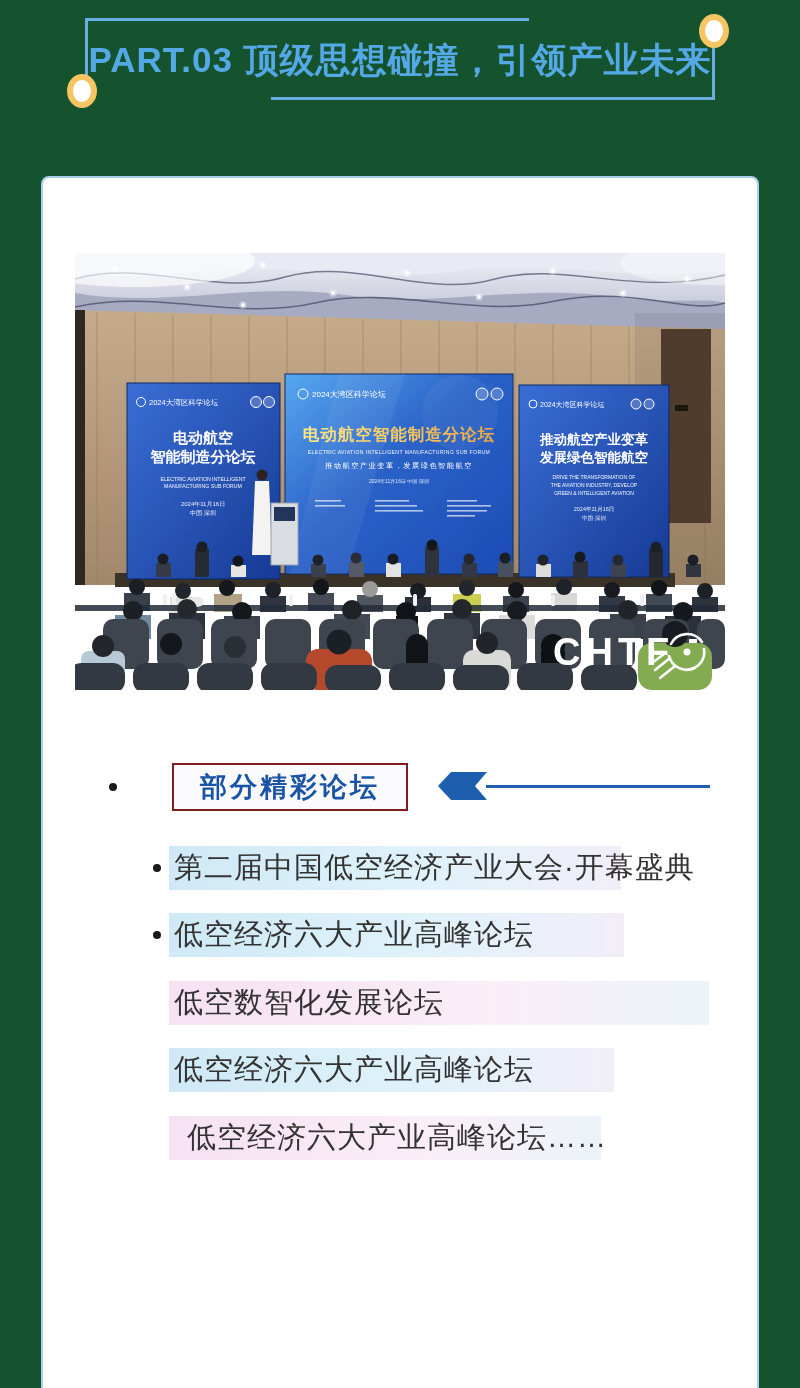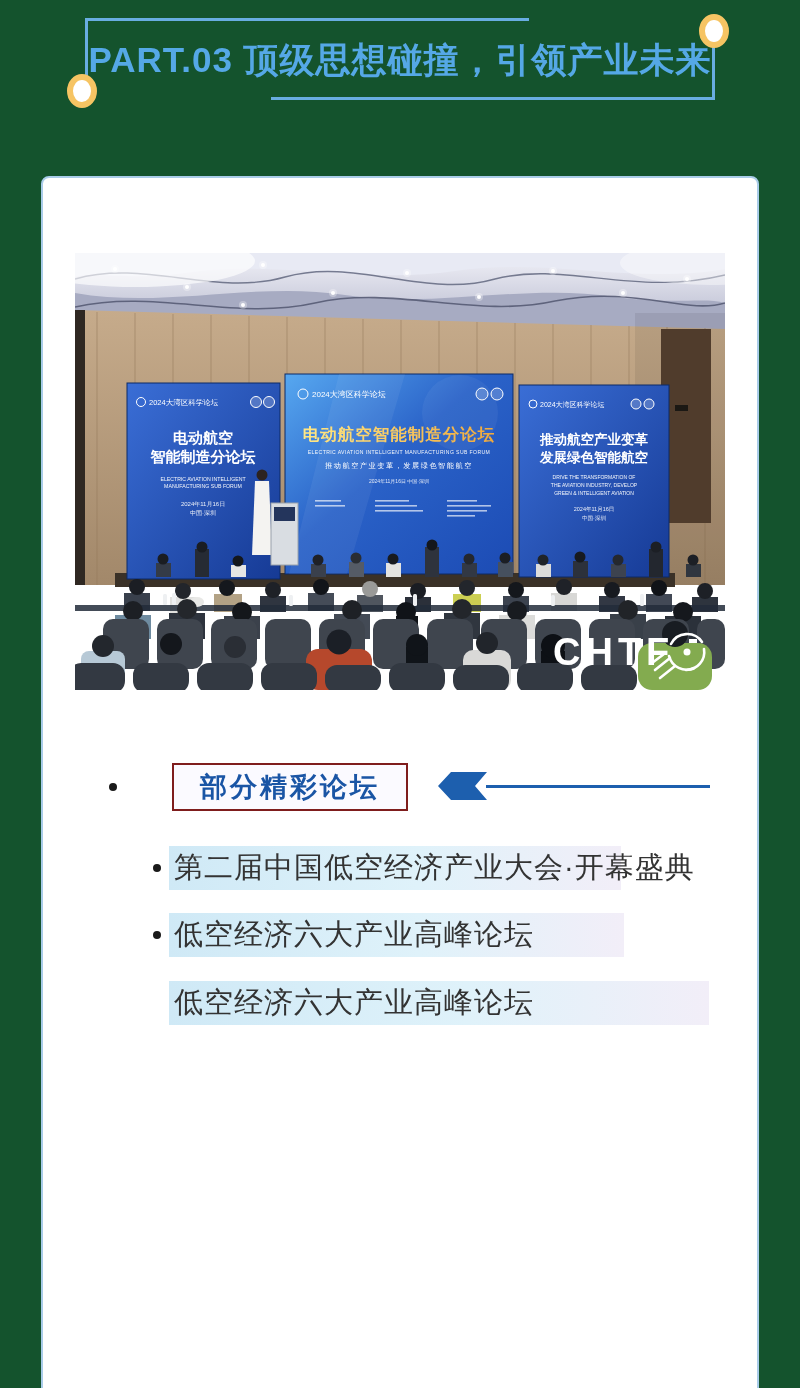--- a/index.html
+++ b/index.html
@@ -389,22 +389,30 @@
   </div>
 
 
 
 
   <div class="forum-item tint-blue">
     <span class="dot"></span>
     <span class="txt">低空经济六大产业高峰论坛</span>
   </div>
 
+  <div class="forum-item tint-pink">
+    <span class="dot nodot"></span>
+    <span class="txt">低空数智化发展论坛</span>
+  </div>
 
   <div class="forum-item tint-blue">
     <span class="dot nodot"></span>
     <span class="txt">低空经济六大产业高峰论坛</span>
   </div>
 
+  <div class="forum-item tint-pink">
+    <span class="dot nodot"></span>
+    <span class="txt">低空经济六大产业高峰论坛……</span>
+  </div>
 </div>
 
   </div>
 </div>
 
 </body></html>

